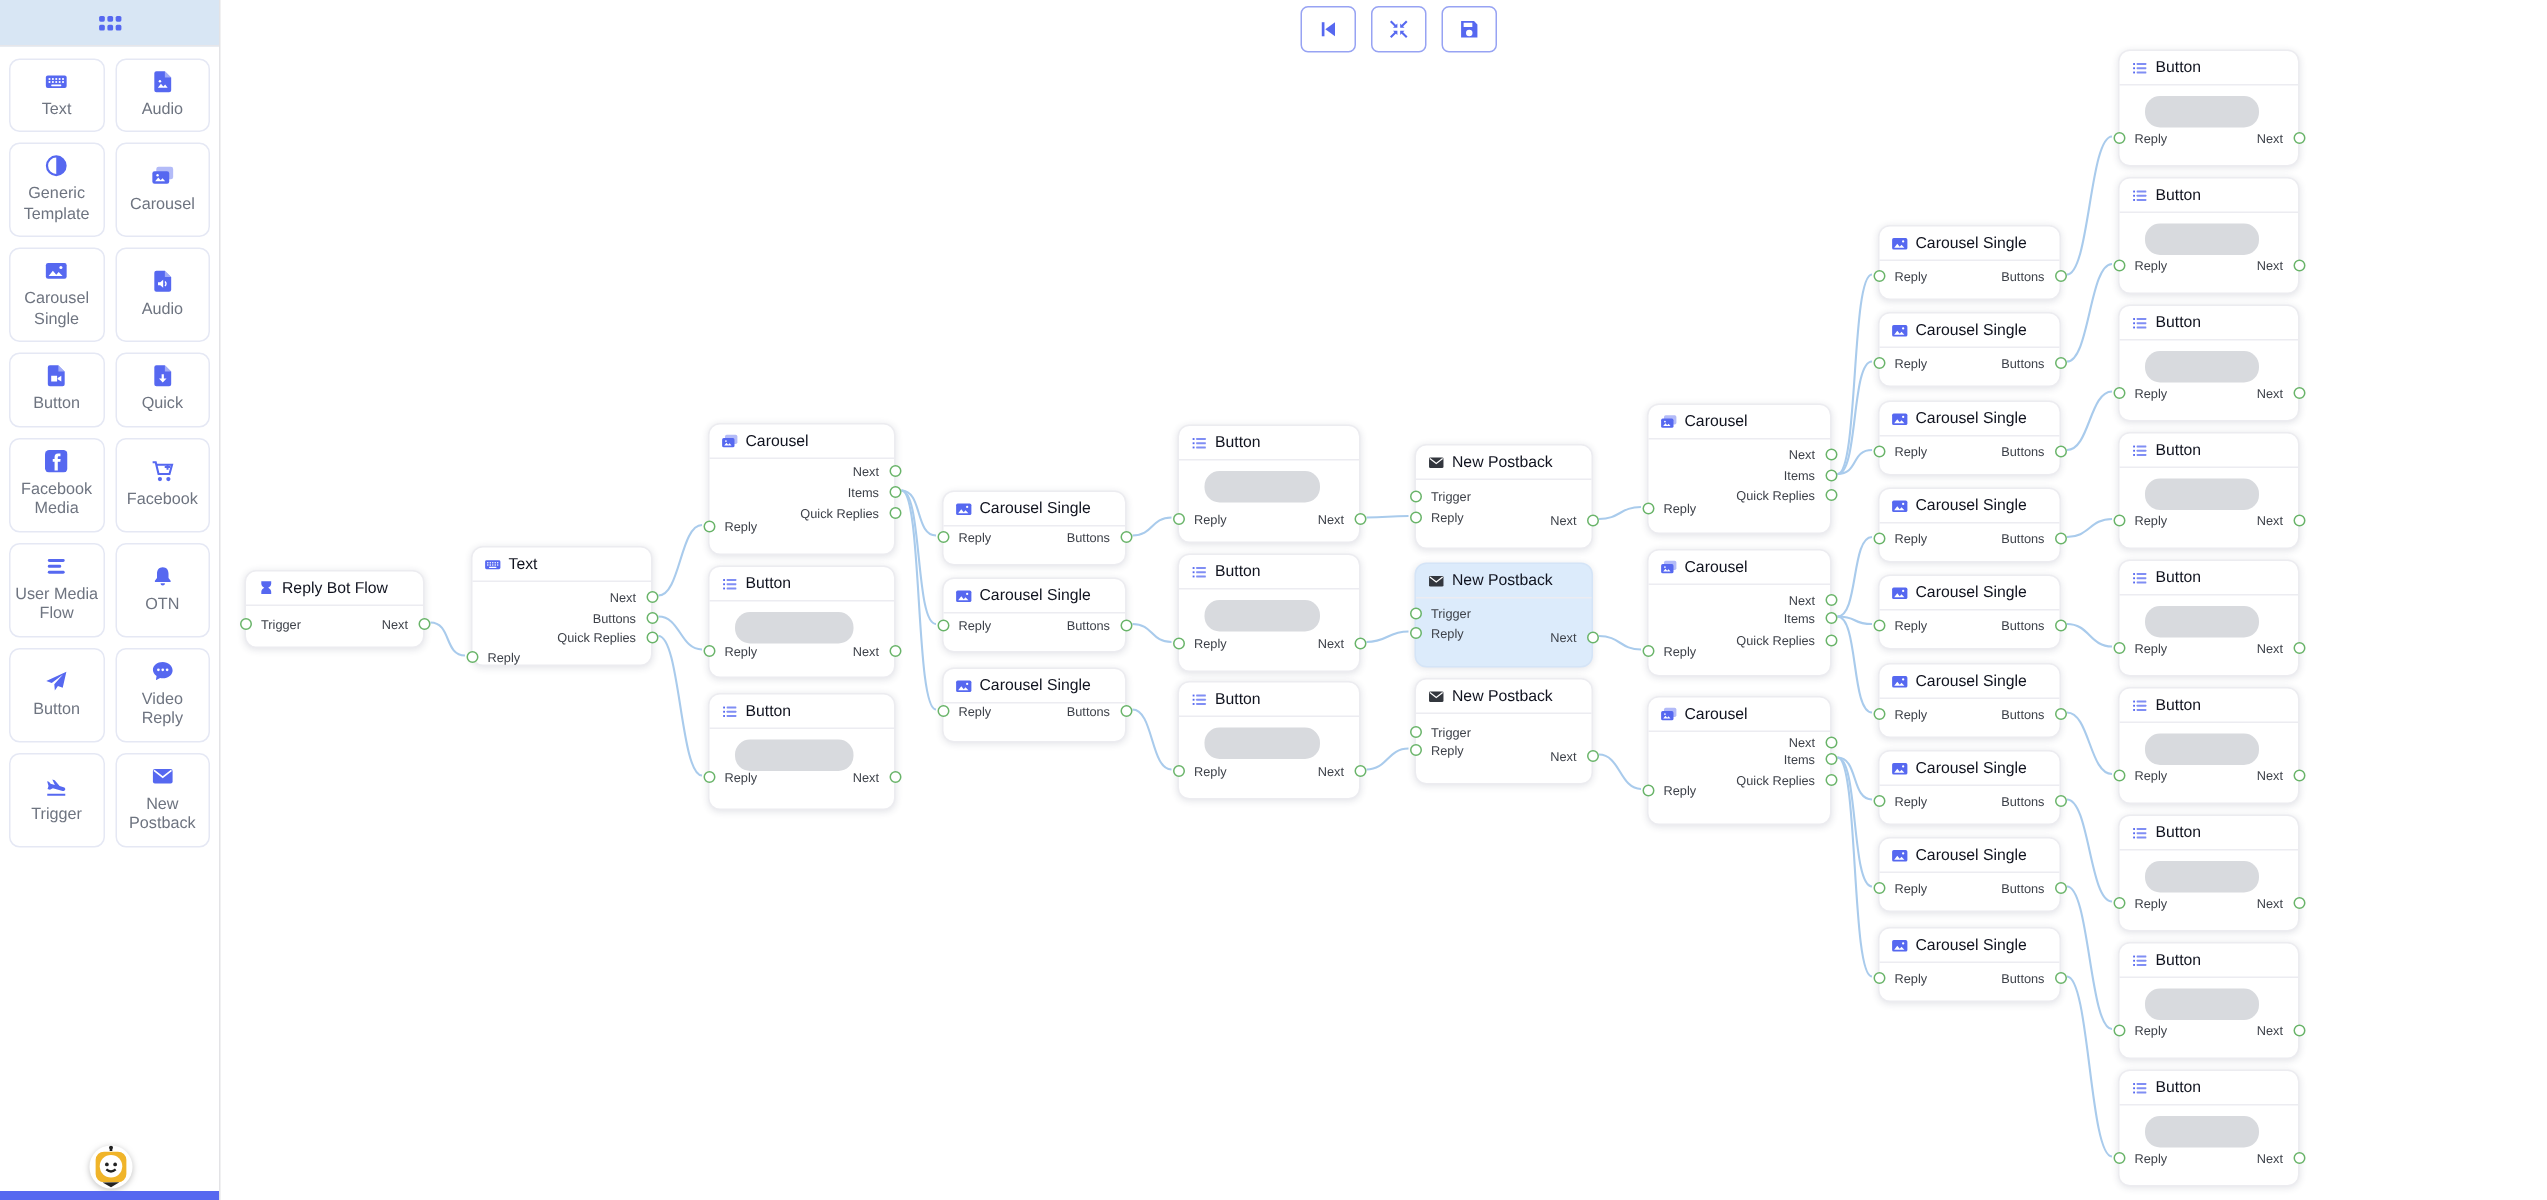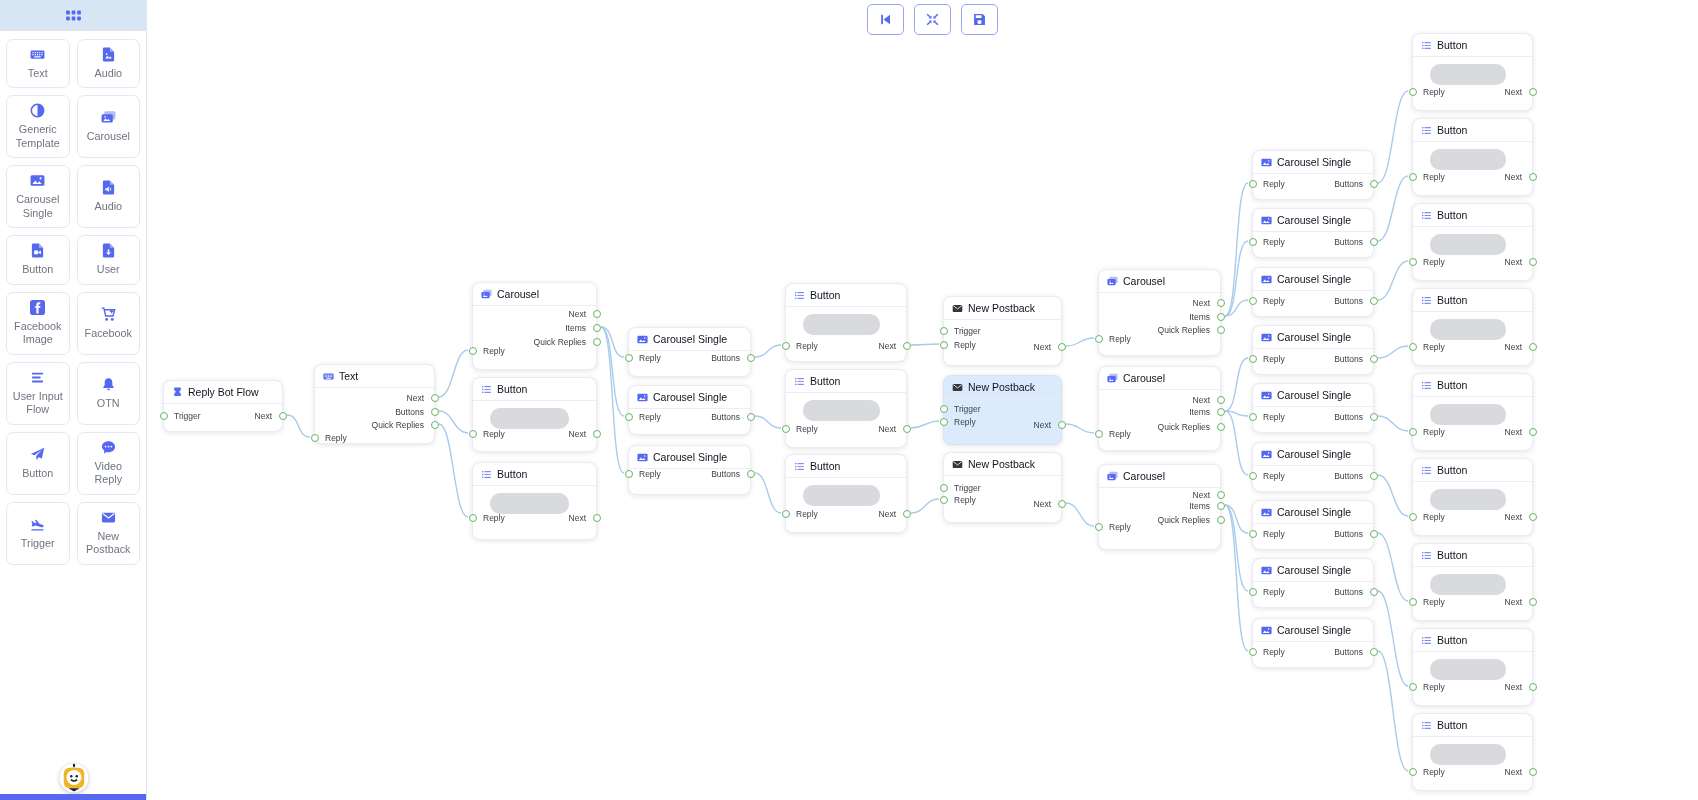--- a/index.html
+++ b/index.html
@@ -913,30 +913,30 @@
           <span class="sb-label">Button</span>
         </div>
         <div class="sb-card">
           <span class="icon">
             <svg viewBox="0 0 16 16">
               <path fill="currentColor" d="M9.5.5h-6A1.5 1.5 0 0 0 2 2v12a1.5 1.5 0 0 0 1.5 1.5h9A1.5 1.5 0 0 0 14 14V5z"></path>
               <path fill="#fff" opacity=".45" d="M9.5.5V5H14z"></path>
               <path fill="#fff" d="M7.2 7h1.6v3h1.9L8 12.8 5.3 10h1.9z"></path>
             </svg>
           </span>
-          <span class="sb-label">User</span>
+          <span class="sb-label">Quick</span>
         </div>
         <div class="sb-card">
           <span class="icon">
             <svg viewBox="0 0 16 16">
               <rect width="16" height="16" rx="3" fill="currentColor"></rect>
               <path fill="#fff" d="M10.9 8.3H9.1v6.2H6.8V8.3H5.5V6.4h1.3V5.1c0-1.6.7-2.6 2.5-2.6h1.7v2H9.9c-.6 0-.8.3-.8.9v1h2z"></path>
             </svg>
           </span>
-          <span class="sb-label">Facebook Image</span>
+          <span class="sb-label">Facebook Media</span>
         </div>
         <div class="sb-card">
           <span class="icon">
             <svg viewBox="0 0 16 16">
               <g fill="none" stroke="currentColor" stroke-width="1.5">
                 <path d="M.8 1.2h2.2l2 8.4h7.8l1.8-6.6H3.9"></path>
               </g>
               <circle cx="6" cy="13.2" r="1.5" fill="currentColor"></circle>
               <circle cx="12" cy="13.2" r="1.5" fill="currentColor"></circle>
               <g stroke="currentColor" stroke-width="1.4">
@@ -949,21 +949,21 @@
         <div class="sb-card">
           <span class="icon">
             <svg viewBox="0 0 16 16">
               <g fill="currentColor">
                 <rect x="2" y="2.8" width="12" height="2.1" rx="1"></rect>
                 <rect x="2" y="7" width="9.5" height="2.1" rx="1"></rect>
                 <rect x="2" y="11.2" width="12" height="2.1" rx="1"></rect>
               </g>
             </svg>
           </span>
-          <span class="sb-label">User Input Flow</span>
+          <span class="sb-label">User Media Flow</span>
         </div>
         <div class="sb-card">
           <span class="icon">
             <svg viewBox="0 0 16 16">
               <path fill="currentColor" d="M8 1.2c-2.7 0-4.1 2-4.1 4.6v3.1L2.4 10.8v1h11.2v-1L12.1 8.9V5.8c0-2.6-1.4-4.6-4.1-4.6z"></path>
               <path fill="currentColor" d="M6.4 12.6a1.6 1.6 0 0 0 3.2 0z"></path>
             </svg>
           </span>
           <span class="sb-label">OTN</span>
         </div>

